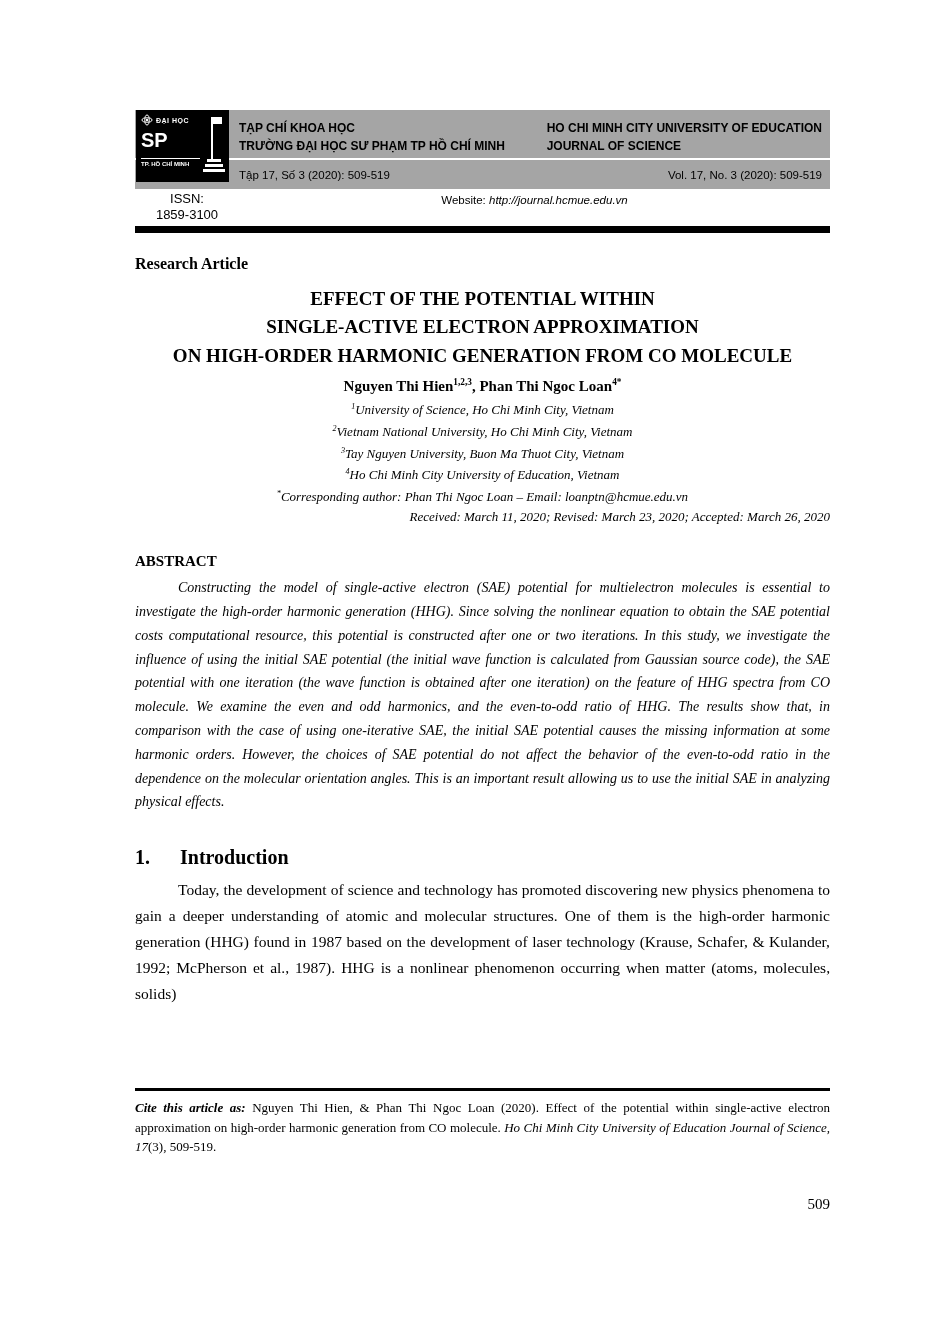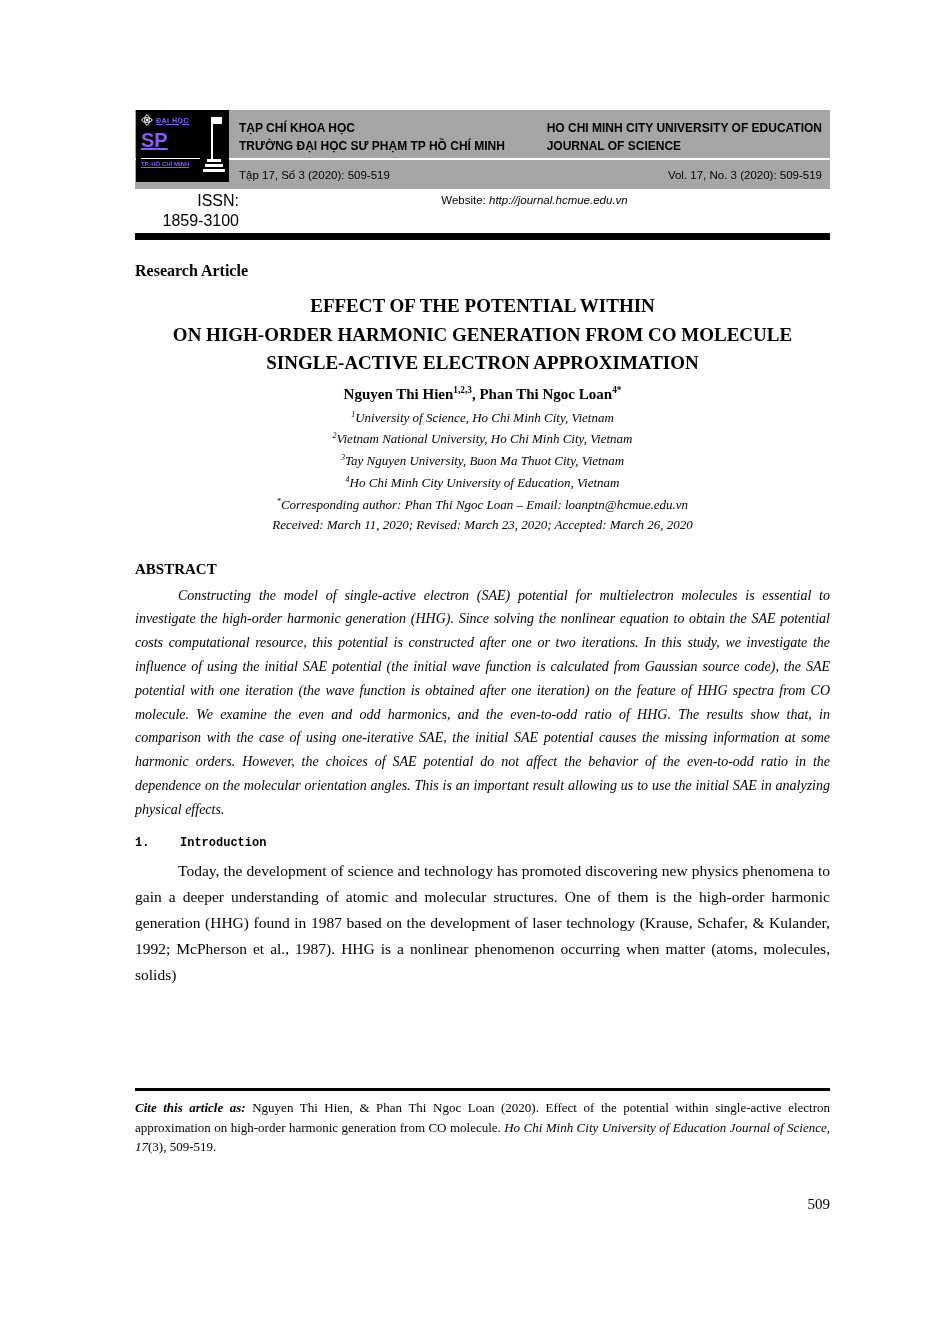--- a/index.html
+++ b/index.html
@@ -8,23 +8,22 @@
     position:relative; width:943px; height:1333px; margin:0 auto;
     background:#ffffff; color:#000;
     font-family:"Liberation Serif", serif; overflow:hidden;
   }
   .content { position:absolute; left:135px; top:0; width:695px; }
 
   
   .banner { position:relative; margin-top:110px; }
   .banner-logo {
     position:absolute; left:1px; top:0; width:93px; height:72px;
-    background:#000; color:#8b5cf6; z-index:2; display:flex;
+    background:#000; color:#ffffff; z-index:2; display:flex;
     padding:4px 3px 3px 5px;
-    text-decoration:underline;
   }
   .logo-left { flex:1; display:flex; flex-direction:column; }
   .logo-top { display:flex; align-items:center; gap:3px; }
   .logo-daihoc { font-family:"Liberation Sans",sans-serif; font-size:7px; font-weight:bold; letter-spacing:.5px; }
   .logo-sp { font-family:"Liberation Sans",sans-serif; font-size:20px; font-weight:bold; line-height:1.2; margin-top:2px; }
   .logo-city { font-family:"Liberation Sans",sans-serif; font-size:6px; font-weight:bold; margin-top:6px; border-top:1px solid #fff; padding-top:2px; }
   .tower-icon { margin-left:2px; margin-top:1px; }
 
   .banner-row1 {
     background:#a5a5a5; height:48px; margin-bottom:2px;
@@ -36,44 +35,44 @@
   .banner-row2 {
     background:#a5a5a5; height:29px;
     display:flex; justify-content:space-between; align-items:center;
     padding:0 8px 0 104px;
     font-family:"Liberation Sans",sans-serif; font-size:11.5px;
   }
   .banner-row3 {
     background:#fff; min-height:26px; display:flex; align-items:flex-start;
     font-family:"Liberation Sans",sans-serif; font-size:11px; padding-top:2px;
   }
-  .issn-block { width:104px; text-align:right; line-height:1.25; font-size:16px; }
+  .issn-block { width:104px; text-align:center; line-height:1.25; font-size:13px; }
   .website-block { flex:1; text-align:center; font-size:11.5px; padding-top:3px; }
   .website-block i { font-style:italic; }
   .banner-bar { height:7px; background:#000; margin-top:2px; }
 
   
   .research-article { margin-top:22px; text-align:left; font-weight:bold; font-size:16px; }
   .title { margin-top:12px; text-align:center; font-weight:bold; font-size:19px; line-height:1.5; }
   .authors { margin-top:8px; text-align:center; font-weight:bold; font-size:15px; }
   sup { font-size:.62em; vertical-align:super; line-height:0; }
   .affiliations { margin-top:4px; text-align:center; font-style:italic; font-size:13px; line-height:1.68; }
-  .dates { text-align:center; font-style:italic; font-size:13px; margin-top:1px; }
+  .dates { text-align:right; font-style:italic; font-size:13px; margin-top:1px; }
 
   
   .abstract-heading { margin-top:28px; font-weight:bold; font-size:15px; }
   .abstract-text {
     margin-top:6px; font-style:italic; font-size:14px; line-height:1.7;
     text-align:justify; text-indent:43px;
   }
   .keywords { margin-top:2px; font-size:14px; line-height:1.7; text-align:justify; text-indent:43px; }
   .kw-label { font-weight:bold; font-style:italic; }
 
   
-  .section-heading { margin-top:14px; font-weight:bold; font-size:12px;font-family:Liberation Mono, monospace; }
+  .section-heading { margin-top:32px; font-weight:bold; font-size:20px; }
   .sec-num { display:inline-block; width:45px; }
   .body-text {
     margin-top:8px; font-size:15.5px; line-height:1.68;
     text-align:justify; text-indent:43px;
   }
 
   
   .footer-cite {
     position:absolute; left:135px; top:1088px; width:695px;
     border-top:3px solid #000; padding-top:7px;
@@ -138,22 +137,22 @@
         <div class="website-block"><span>Website:</span> <i>http://journal.hcmue.edu.vn</i></div>
       </div>
 
       <div class="banner-bar"></div>
     </div>
 
     <div class="research-article">Research Article</div>
 
     <div class="title">
       <div>EFFECT OF THE POTENTIAL WITHIN</div>
+      <div>SINGLE-ACTIVE ELECTRON APPROXIMATION</div>
       <div>ON HIGH-ORDER HARMONIC GENERATION FROM CO MOLECULE</div>
-      <div>SINGLE-ACTIVE ELECTRON APPROXIMATION</div>
     </div>
 
     <div class="authors"><span>Nguyen Thi Hien</span><sup>1,2,3</sup><span>, </span><span>Phan Thi Ngoc Loan</span><sup>4*</sup></div>
 
     <div class="affiliations">
       <div><sup>1</sup><span>University of Science, Ho Chi Minh City, Vietnam</span></div>
       <div><sup>2</sup><span>Vietnam National University, Ho Chi Minh City, Vietnam</span></div>
       <div><sup>3</sup><span>Tay Nguyen University, Buon Ma Thuot City, Vietnam</span></div>
       <div><sup>4</sup><span>Ho Chi Minh City University of Education, Vietnam</span></div>
       <div><sup>*</sup><span>Corresponding author: Phan Thi Ngoc Loan – Email: loanptn@hcmue.edu.vn</span></div>

